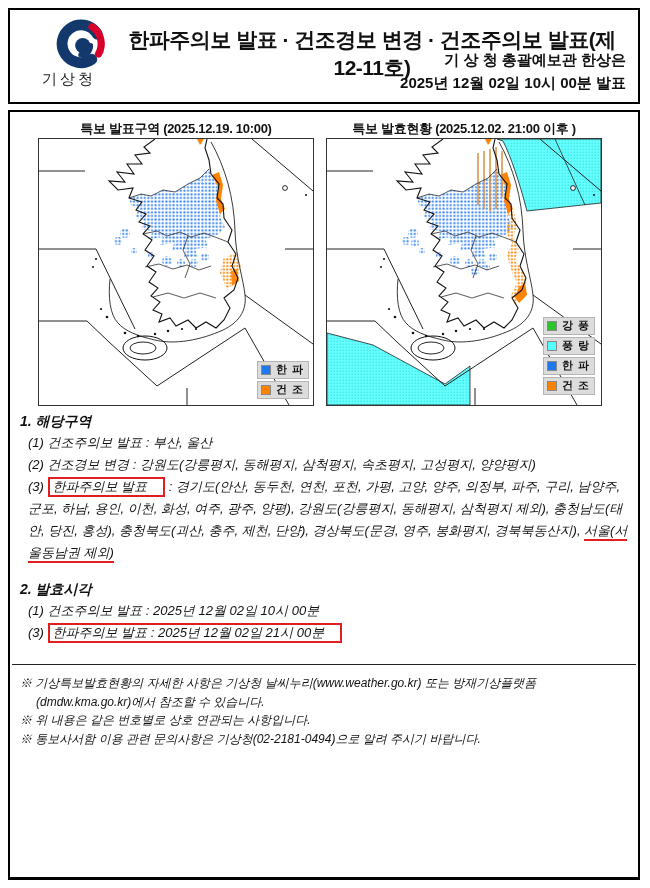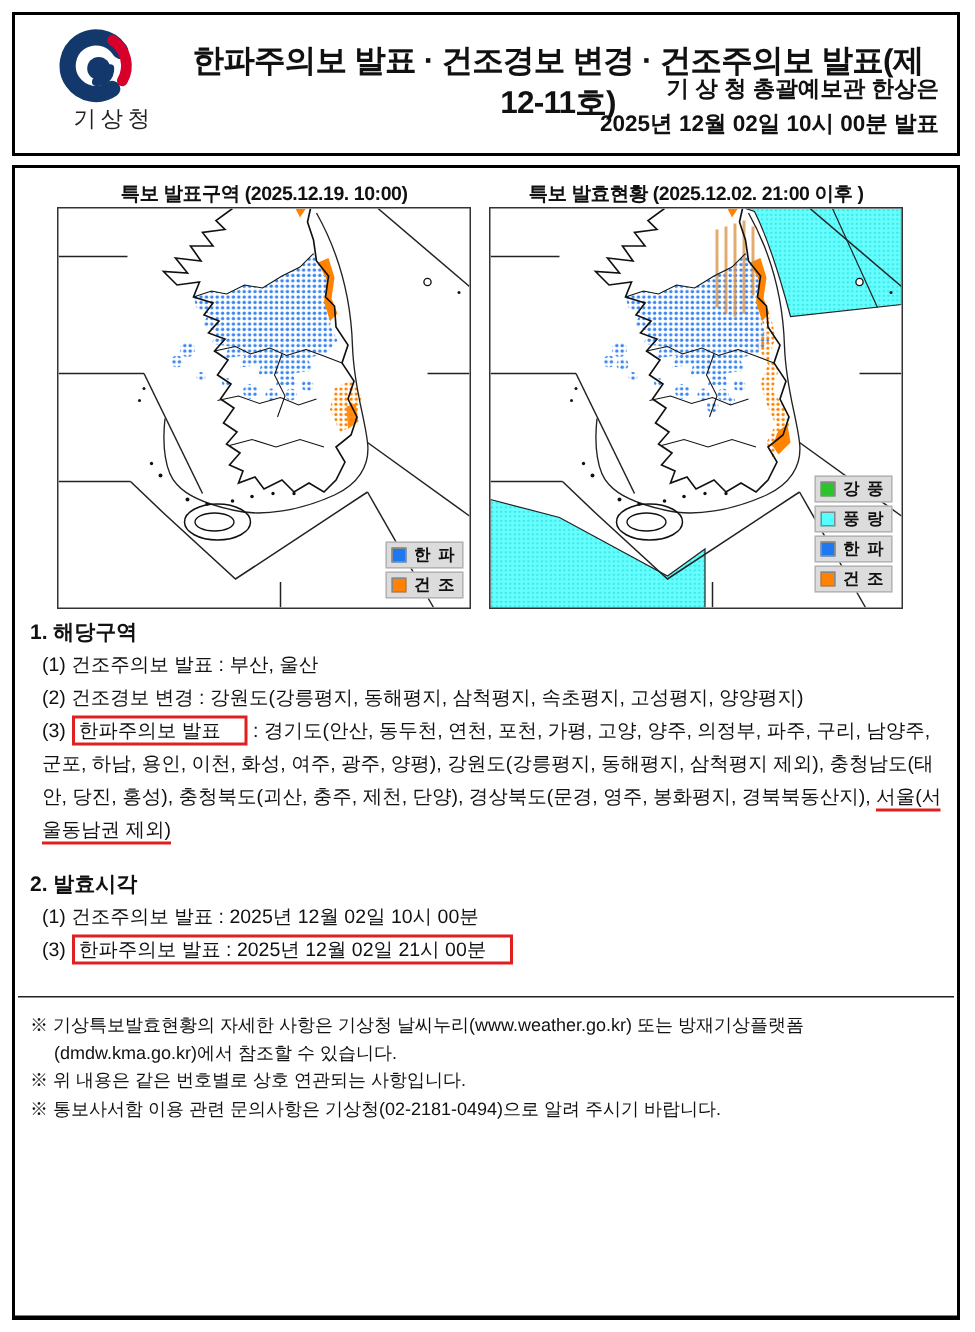--- a/index.html
+++ b/index.html
@@ -1,21 +1,21 @@
 <!DOCTYPE html>
 <html><head>
 <meta charset="utf-8">
 <style>
   html,body{margin:0;padding:0;background:#fff;}
   body{width:650px;height:888px;position:relative;font-family:"Liberation Sans",sans-serif;color:#111;}
   .page{position:absolute;inset:0;background:#fff;}
 
   
   .header-box{position:absolute;left:8px;top:8px;width:632px;height:96px;border:2px solid #000;box-sizing:border-box;background:#fff;}
-  .logo{position:absolute;left:15px;top:5px;width:78px;text-align:right;}
+  .logo{position:absolute;left:32px;top:5px;width:78px;text-align:left;}
   .logo svg{display:block;margin:0 auto;}
   .logo-text{font-size:15px;letter-spacing:3px;color:#222;margin-top:1px;}
   .doc-title{position:absolute;left:104px;right:8px;top:16px;text-align:center;font-size:21px;font-weight:bold;letter-spacing:-0.5px;}
   .issuer-block{position:absolute;right:12px;bottom:8px;text-align:right;font-size:15px;font-weight:bold;line-height:1.55;}
 
   
   .body-box{position:absolute;left:8px;top:110px;width:632px;height:770px;border:2px solid #000;border-bottom-width:3px;box-sizing:border-box;background:#fff;}
 
   .map-panel{position:absolute;top:8px;width:276px;}
   .map-panel.left{left:28px;}
@@ -25,21 +25,21 @@
   .map-frame svg{display:block;}
 
   .legend{position:absolute;display:flex;flex-direction:column;align-items:flex-end;gap:2px;}
   .legend.l2{right:4px;bottom:6px;}
   .legend.l4{right:6px;bottom:10px;margin-left:11px;}
   .legend-row{display:flex;align-items:center;gap:5px;background:#DCDCDC;border:1px solid #b5b5b5;padding:0px 4px 1px 3px;height:15px;}
   .swatch{width:10px;height:10px;border:1px solid #888;box-sizing:border-box;}
   .legend-label{font-size:11px;font-weight:bold;letter-spacing:1px;white-space:nowrap;}
 
   
-  .text-area{position:absolute;left:2px;right:2px;top:298px;font-size:13px;line-height:22px;}
+  .text-area{position:absolute;left:2px;right:2px;top:298px;font-size:13px;line-height:22px;font-style:italic;}
   .sec{padding:0 8px;}
   .sec-heading{font-size:14px;font-weight:bold;line-height:22px;}
   .sec .item{padding-left:8px;}
   .sec2-gap{margin-top:14px;}
   .sec3-gap{margin-top:16px;}
   .red-box{border:2px solid #E02020;padding:0 16px 1px 3px;}
   .red-underline{border-bottom:2px solid #E02020;padding-bottom:1px;}
   .divider{border:none;border-top:1px solid #222;margin:20px 0 9px 0;}
   .footnotes{padding:0 8px;font-size:12px;line-height:18.5px;}
   .footnotes .foot{padding-left:16px;text-indent:-16px;}

